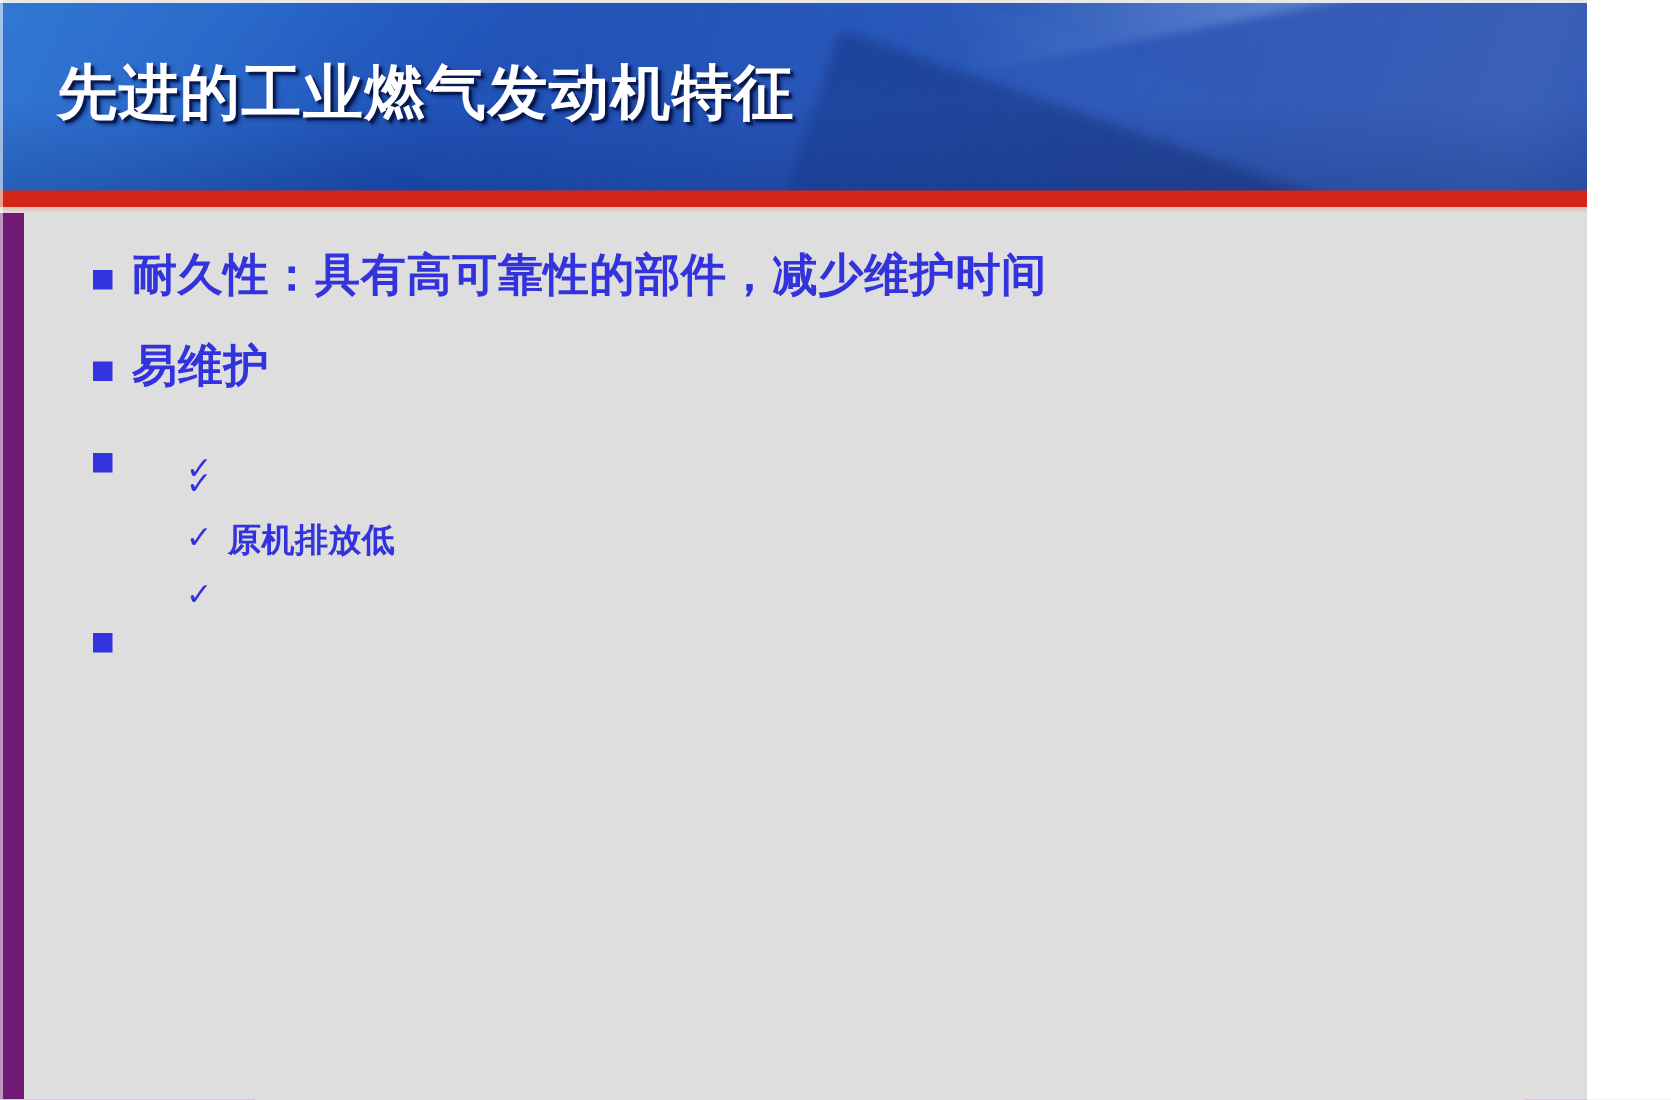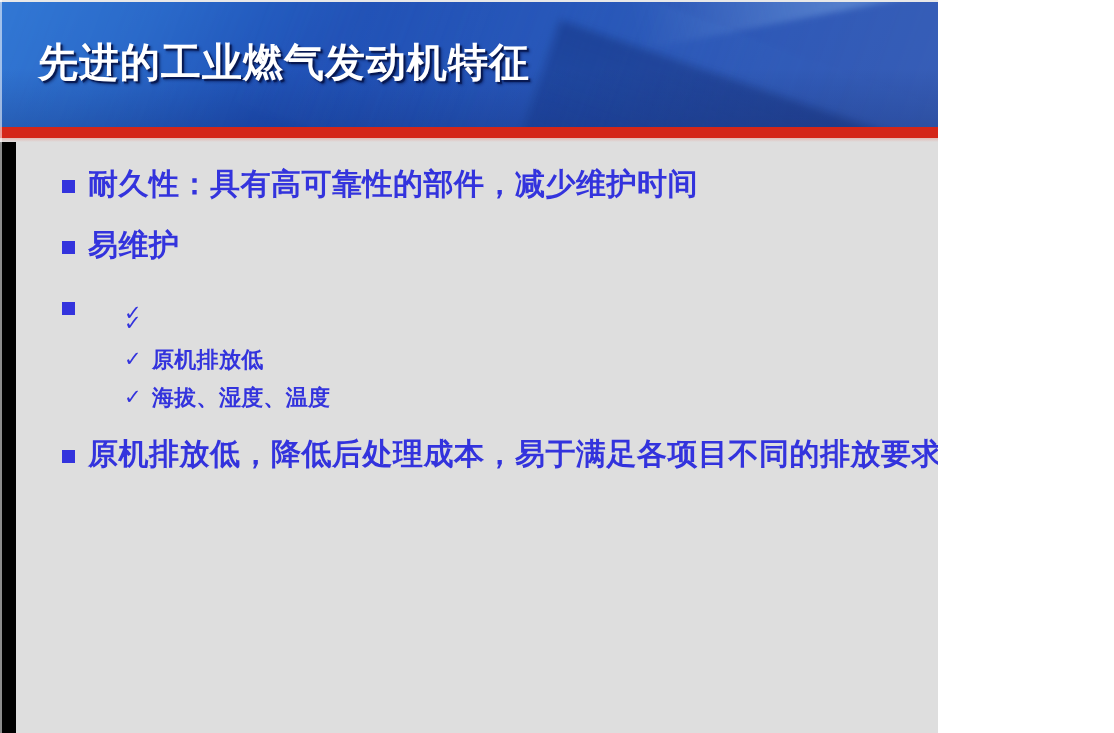--- a/index.html
+++ b/index.html
@@ -7,24 +7,24 @@
     margin: 0;
     padding: 0;
     background: #ffffff;
   }
   body {
     font-family: "Liberation Sans", "DejaVu Sans", sans-serif;
   }
 
   .slide {
     position: relative;
-    width: 938px;
+    width: 1058px;
     height: 733px;
     overflow: hidden;
-    background: #000000;
+    background: #701a75;
     box-sizing: border-box;
   }
 
   
   .header {
     position: absolute;
     left: 0;
     top: 0;
     width: 1114px;
     height: 128px;
@@ -248,28 +248,26 @@
 
       <li class="level2">
         <span class="ck">✓</span>
         <span>原机排放低</span>
       </li>
 
       <li class="gap-xs" aria-hidden="true"></li>
 
       <li class="level2">
         <span class="ck">✓</span>
-        <span>海拔、湿度、温度</span>
-      </li>
-
-      <li class="gap-md" aria-hidden="true"></li>
-
-      <li class="level1">
-        <span class="sq"></span>
-        <span>原机排放低，降低后处理成本，易于满足各项目不同的排放要求</span>
+      </li>
+
+      <li class="gap-md" aria-hidden="true"></li>
+
+      <li class="level1">
+        <span class="sq"></span>
       </li>
 
     </ul>
   </div>
 
   <div class="edge-top"></div>
   <div class="edge-left"></div>
 
 </div>
 

